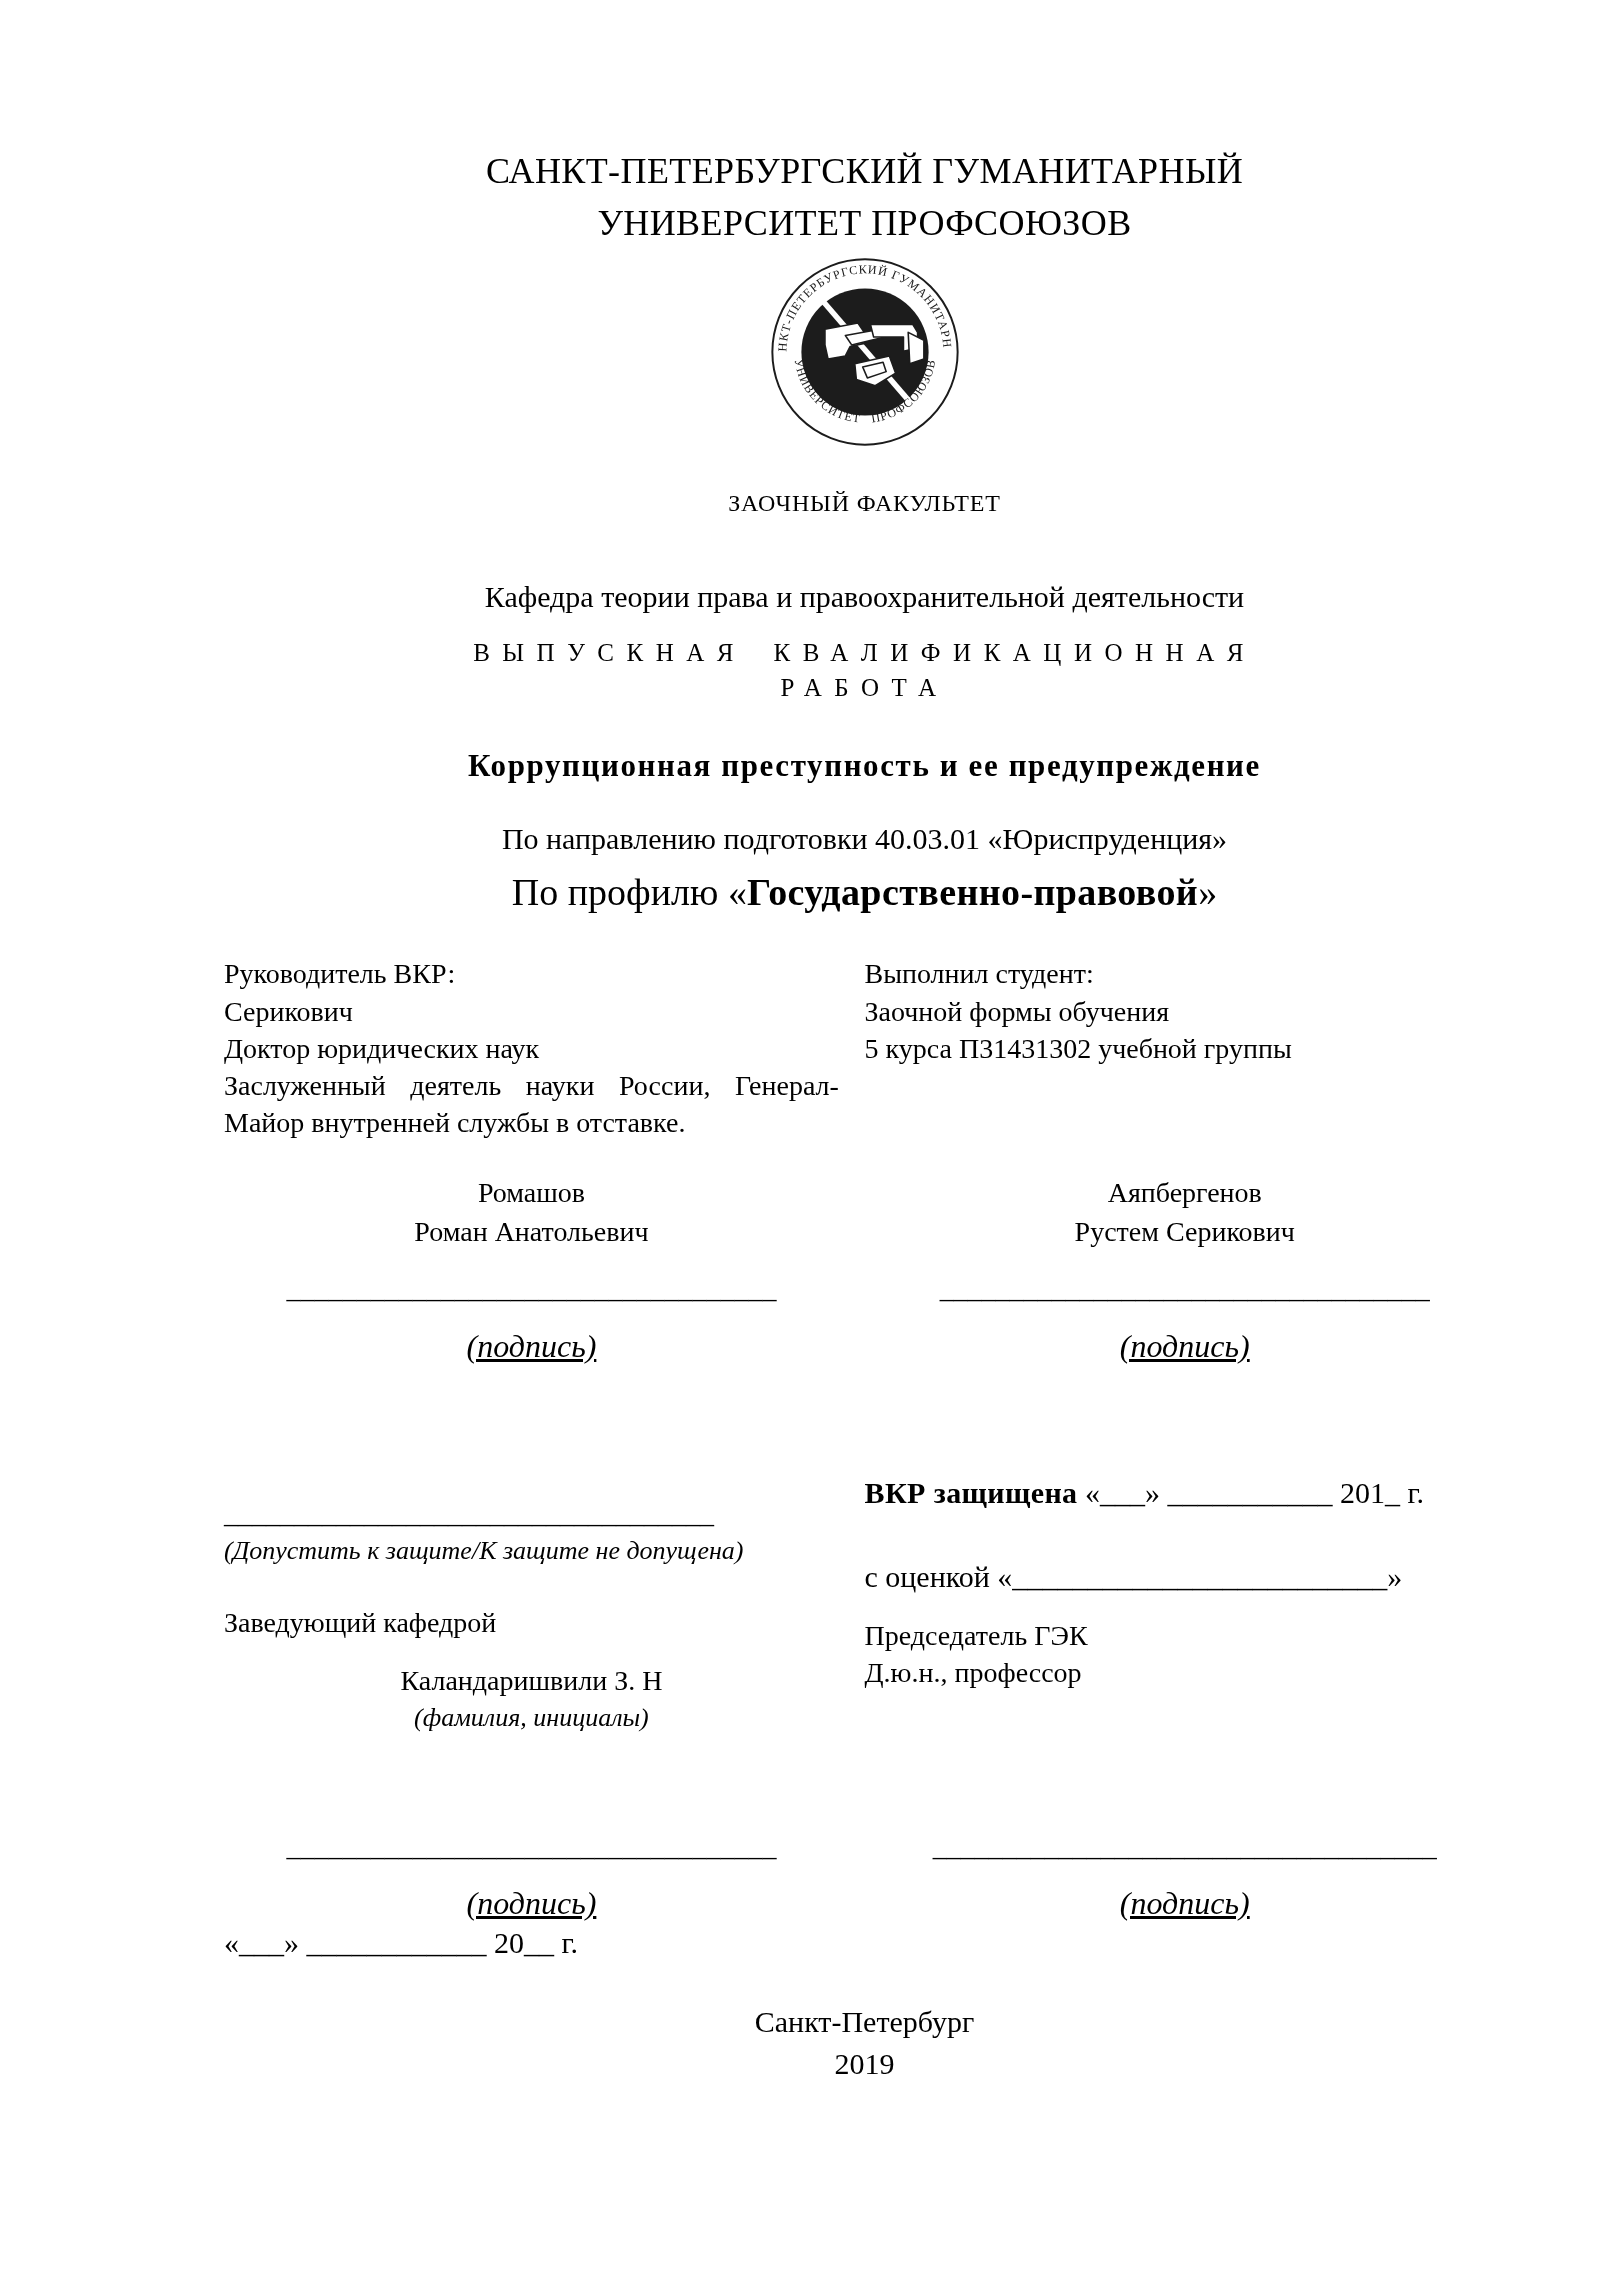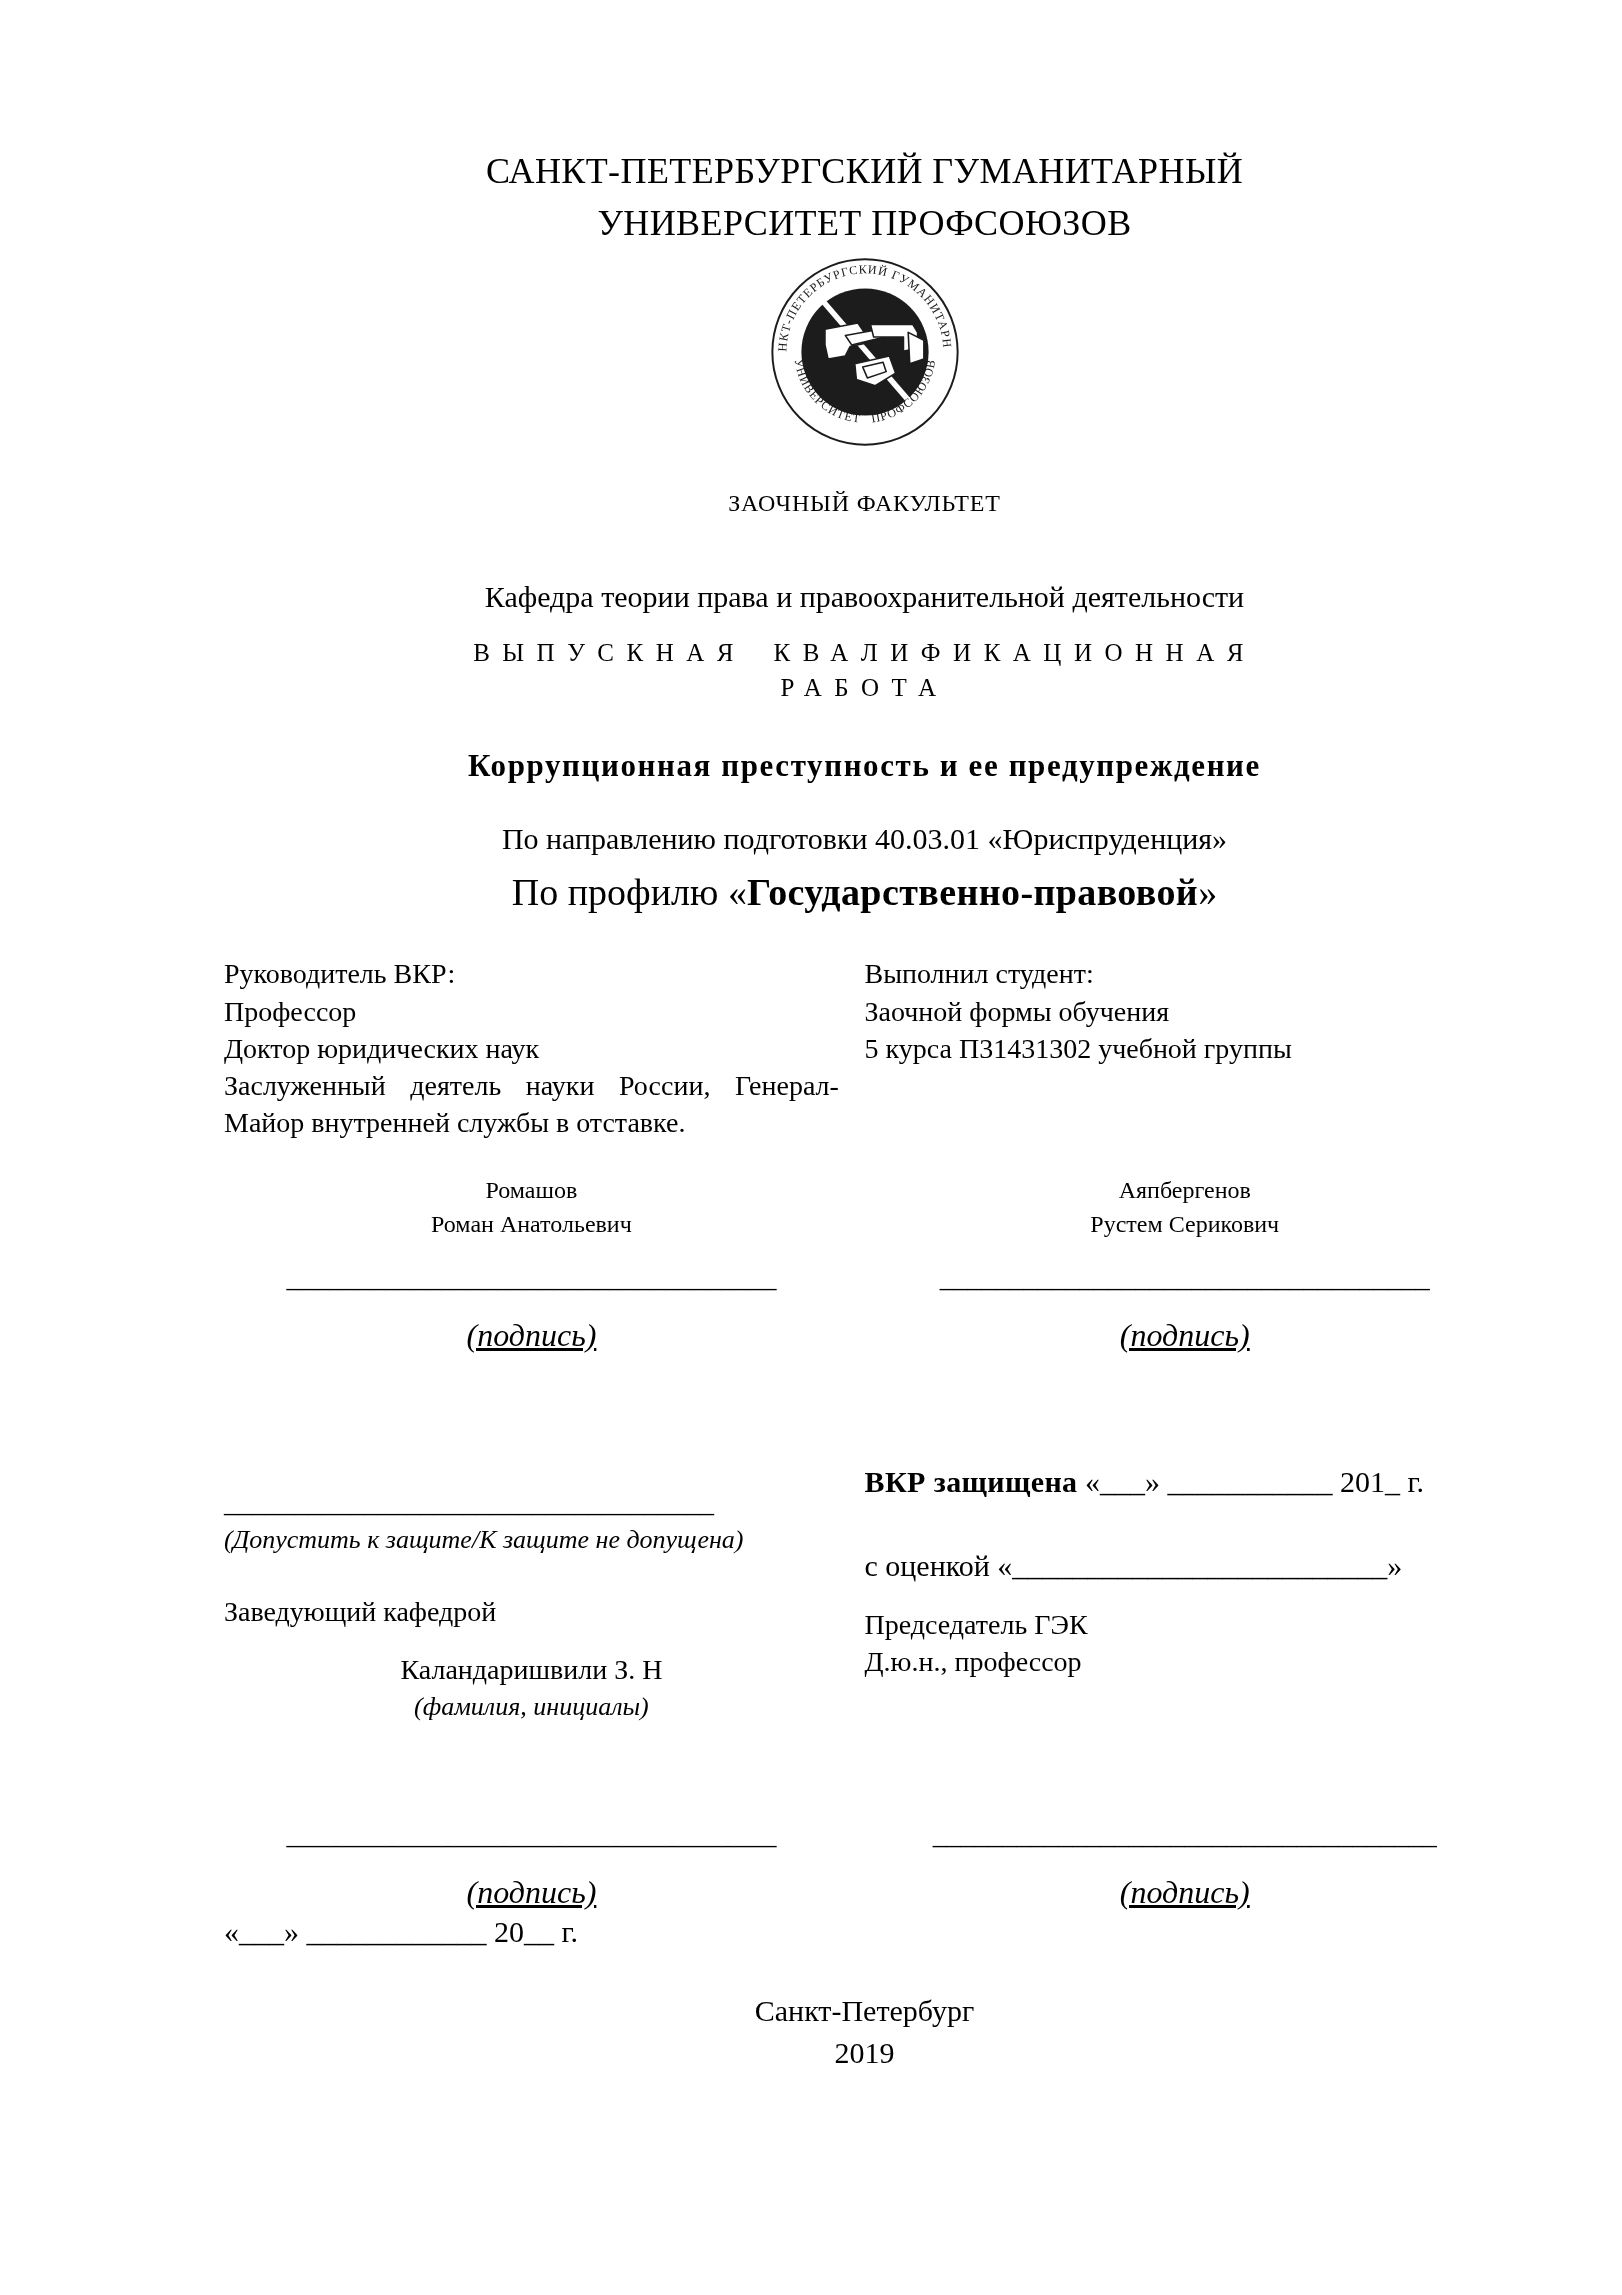--- a/index.html
+++ b/index.html
@@ -70,21 +70,21 @@
     line-height: 1.33;
   }
   .col-left  { width: 48%; }
   .col-right { width: 50%; }
   .justified { text-align: justify; }
 
   .names-row {
     display: flex;
     justify-content: space-between;
     margin-top: 33px;
-    font-size: 24px;
+    font-size: 28px;
     line-height: 1.38;
   }
   .sig-row {
     display: flex;
     justify-content: space-between;
     margin-top: 20.4px;
     font-size: 28px;
     line-height: 1.2;
   }
   .sig-block { text-align: center; }
@@ -210,21 +210,21 @@
   <div class="thesis-title center">Коррупционная преступность и ее предупреждение</div>
 
   <div class="direction center">По направлению подготовки 40.03.01 «Юриспруденция»</div>
   <div class="profile center">
     <span>По профилю «</span><b>Государственно-правовой</b><span>»</span>
   </div>
 
   <div class="two-col">
     <div class="col-left">
       <div>Руководитель ВКР:</div>
-      <div>Профессор</div>
+      <div>Серикович</div>
       <div>Доктор юридических наук</div>
       <div class="justified">Заслуженный деятель науки России, Генерал-Майор внутренней службы в отставке.</div>
     </div>
     <div class="col-right">
       <div>Выполнил студент:</div>
       <div>Заочной формы обучения</div>
       <div>5 курса П31431302 учебной группы</div>
     </div>
   </div>
 

